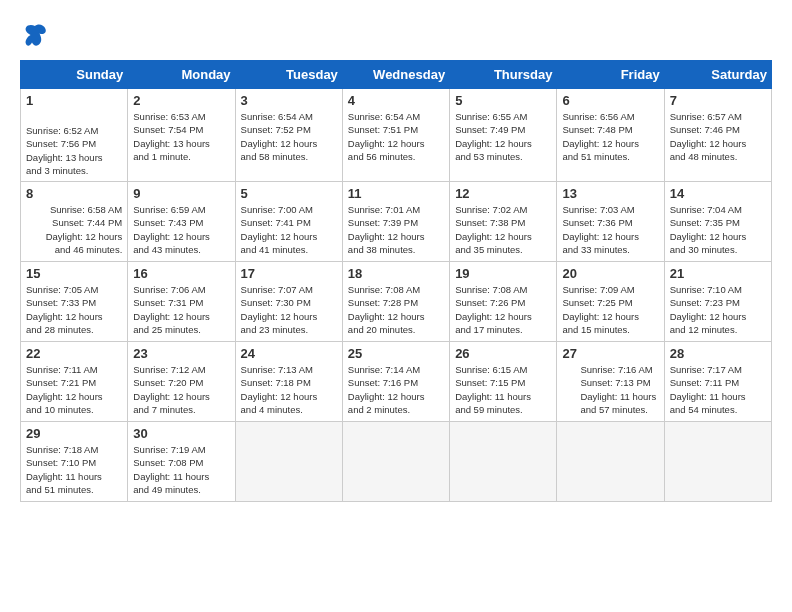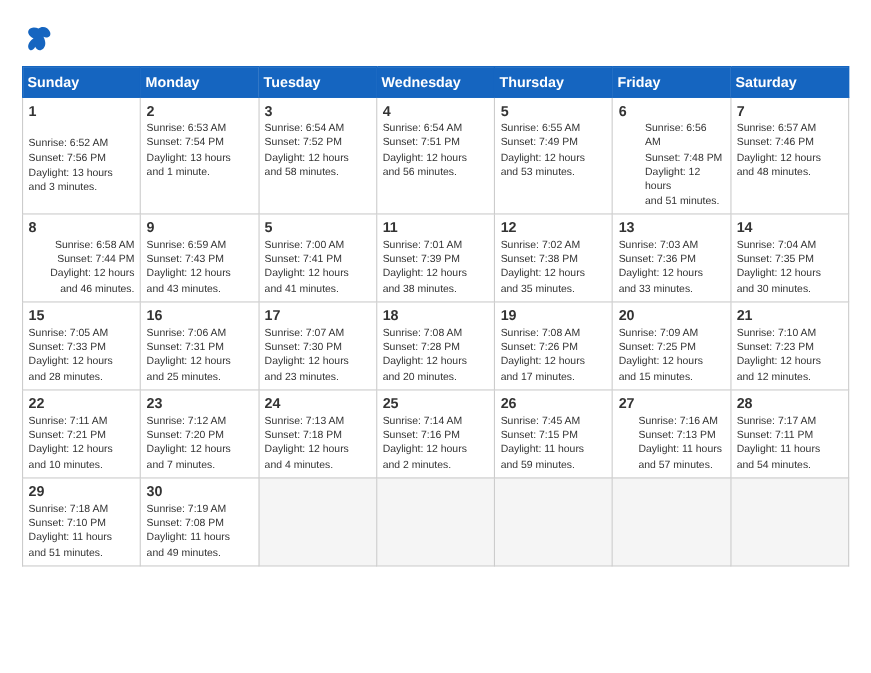--- a/index.html
+++ b/index.html
@@ -50,21 +50,21 @@
       width: 100%;
       border-collapse: collapse;
       table-layout: fixed;
     }
     th {
       background-color: #1565c0;
       color: white;
       font-size: 13px;
       font-weight: bold;
       padding: 6px 4px;
-      text-align: left;
+      text-align: right;
       border: 1px solid #1565c0;
     }
     td {
       border: 1px solid #ccc;
       vertical-align: top;
       padding: 4px 5px;
       font-size: 9.5px;
       color: #333;
       height: 80px;
       background: #fff;
@@ -146,21 +146,21 @@
         </td>
         <td>
           <span class="day-num">5</span>
           <div class="cell-info" style="white-space: pre-line;">Sunrise: 6:55 AM
 Sunset: 7:49 PM
 Daylight: 12 hours
 and 53 minutes.</div>
         </td>
         <td>
           <span class="day-num">6</span>
-          <div class="cell-info" style="white-space: pre-line; margin-left: 24px;">Sunrise: 6:56 AM
+          <div class="cell-info" style="white-space: pre-line;">Sunrise: 6:56 AM
 Sunset: 7:48 PM
 Daylight: 12 hours
 and 51 minutes.</div>
         </td>
         <td>
           <span class="day-num">7</span>
           <div class="cell-info" style="white-space: pre-line;">Sunrise: 6:57 AM
 Sunset: 7:46 PM
 Daylight: 12 hours
 and 48 minutes.</div>
@@ -292,21 +292,21 @@
         </td>
         <td>
           <span class="day-num">25</span>
           <div class="cell-info" style="white-space: pre-line;">Sunrise: 7:14 AM
 Sunset: 7:16 PM
 Daylight: 12 hours
 and 2 minutes.</div>
         </td>
         <td>
           <span class="day-num">26</span>
-          <div class="cell-info" style="white-space: pre-line;">Sunrise: 7:45 AM
+          <div class="cell-info" style="white-space: pre-line;">Sunrise: 6:15 AM
 Sunset: 7:15 PM
 Daylight: 11 hours
 and 59 minutes.</div>
         </td>
         <td>
           <span class="day-num">27</span>
           <div class="cell-info" style="white-space: pre-line; margin-left: 18px;">Sunrise: 7:16 AM
 Sunset: 7:13 PM
 Daylight: 11 hours
 and 57 minutes.</div>

